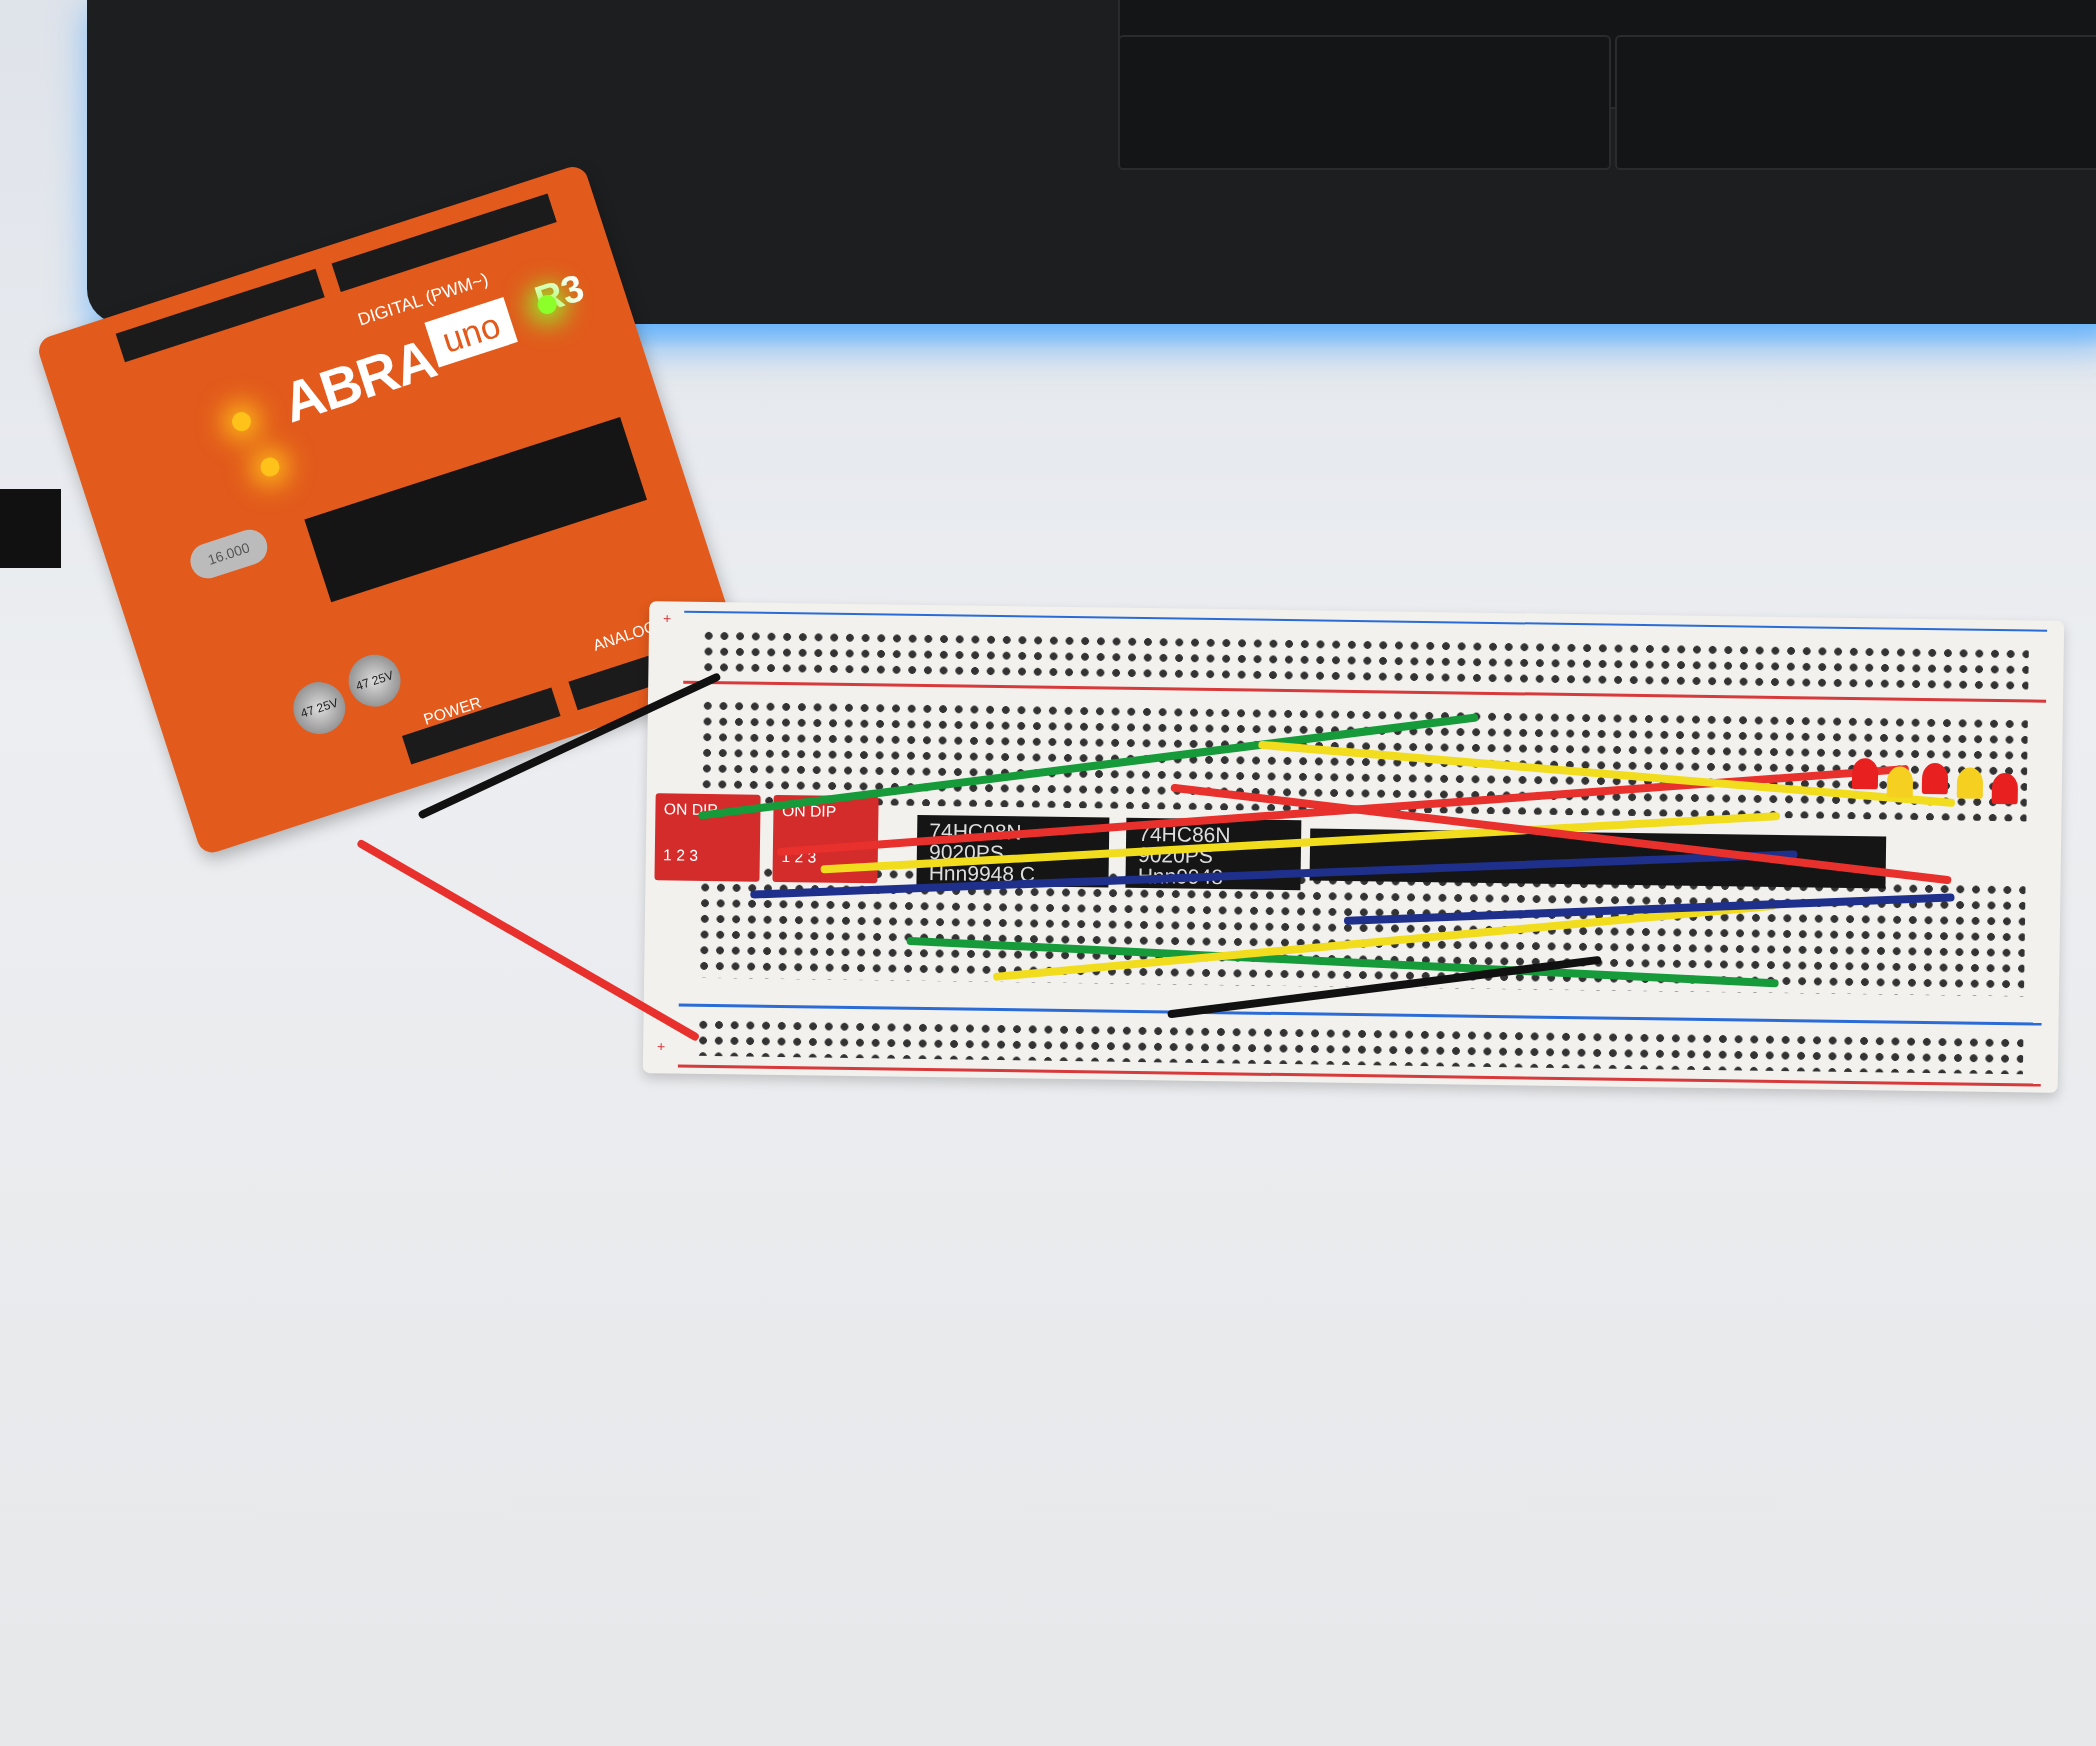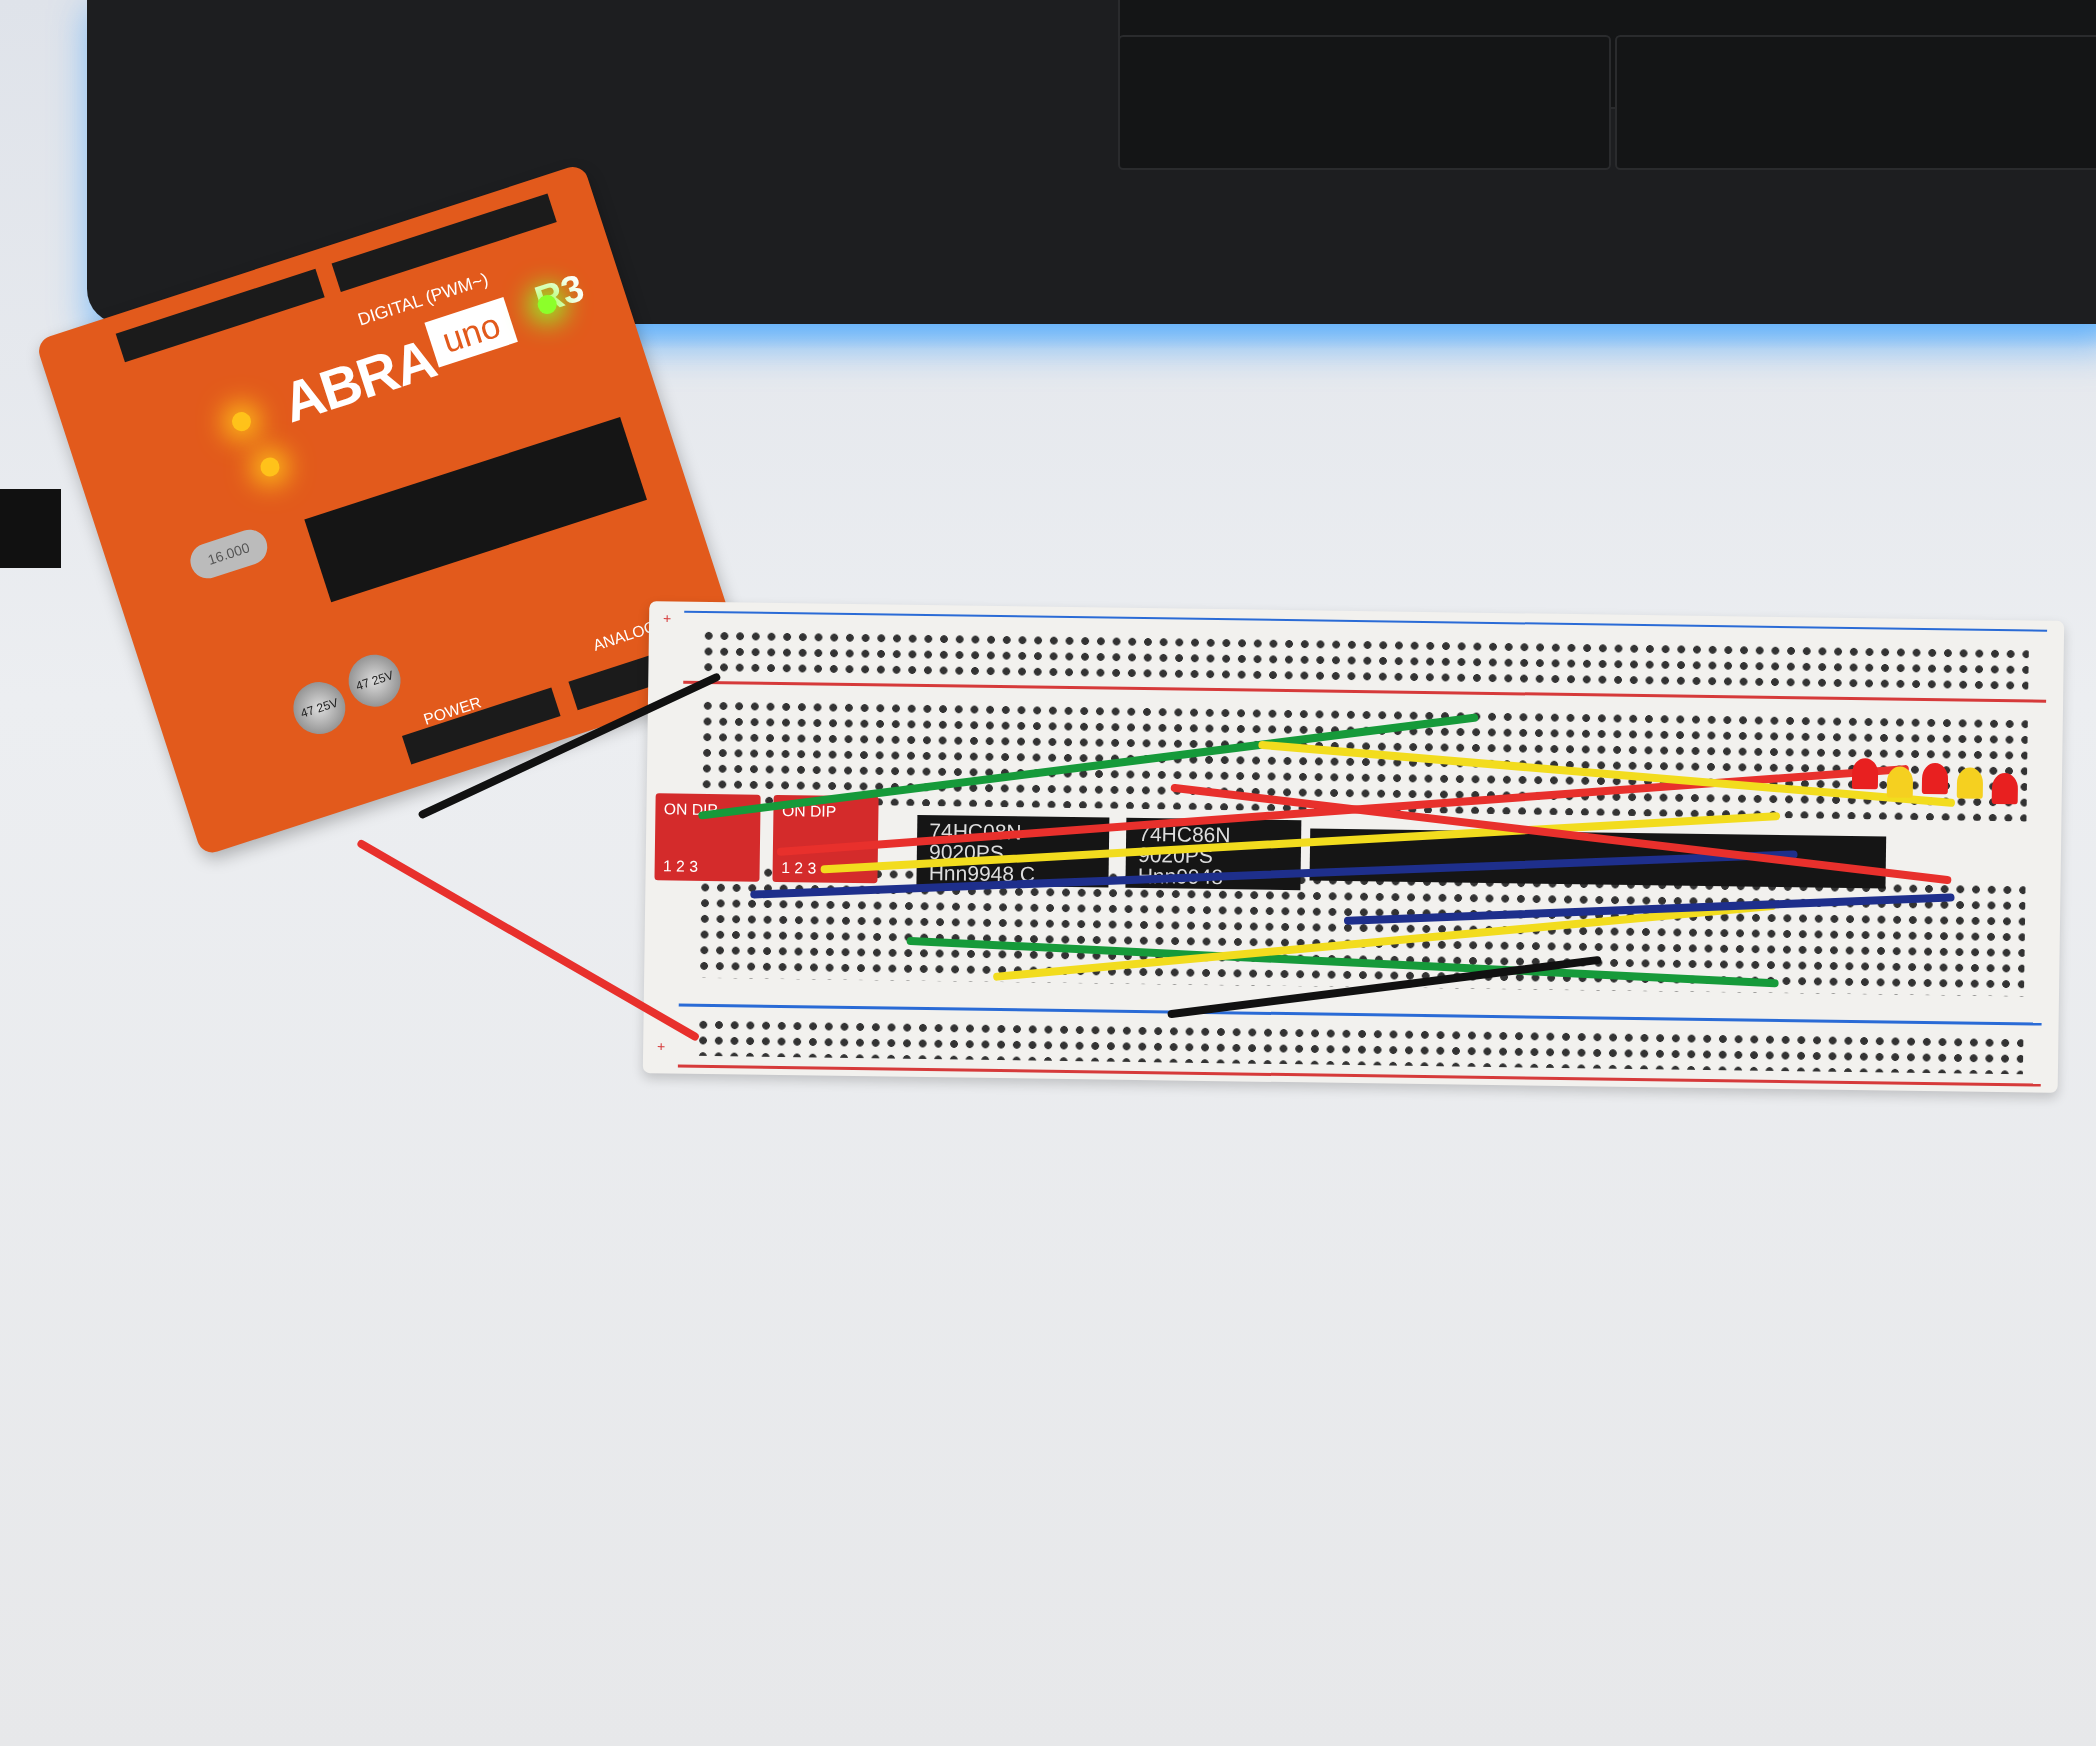--- a/index.html
+++ b/index.html
@@ -16,21 +16,21 @@
   .digital{position:absolute;left:314px;top:70px;color:#fff;font-size:17.5px;}
   .mcu{position:absolute;left:201px;top:253px;width:332px;height:87px;background:#151515;}
   .cap{position:absolute;width:52px;height:52px;border-radius:50%;background:radial-gradient(#ddd,#777);color:#222;font-size:12.2px;text-align:center;line-height:52px;}
   .led{position:absolute;width:19px;height:19px;border-radius:50%;box-shadow:0 0 26px 8.7px currentColor;}
   .jack{position:absolute;left:-35px;top:489px;width:96px;height:79px;background:#111;}
   .breadboard{position:absolute;left:646px;top:611px;width:1415px;height:472px;background:#f2f1ee;border-radius:7px;transform:rotate(0.8deg);box-shadow:0 5.2px 12.2px rgba(0,0,0,0.18);}
   .rail-line{position:absolute;height:2.6px;}
   .holes{position:absolute;background-image:radial-gradient(#333 32%,transparent 36%);background-size:15.7px 15.7px;}
   .dip{position:absolute;width:105px;height:87px;background:#d42b2b;color:#fff;border-radius:3.5px;}
   .dip .t{position:absolute;top:7px;left:8.7px;font-size:15.7px;}
-  .dip .n{position:absolute;bottom:5px;left:8.7px;font-size:15.7px;}
+  .dip .n{position:absolute;bottom:16px;left:8.7px;font-size:15.7px;}
   .chip{position:absolute;height:70px;background:#151515;color:#ddd;font-size:21px;padding:5.2px 12.2px;box-sizing:border-box;line-height:21px;}
   .wire{position:absolute;height:7.9px;border-radius:4.4px;transform-origin:0 50%;}
   .sled{position:absolute;width:26px;height:31px;border-radius:50% 50% 10% 10%;}
   .row-label{position:absolute;font-size:14px;color:#555;}
 </style>
 </head>
 <body>
 
 <div class="desk"></div>
 <div class="glow"></div>

